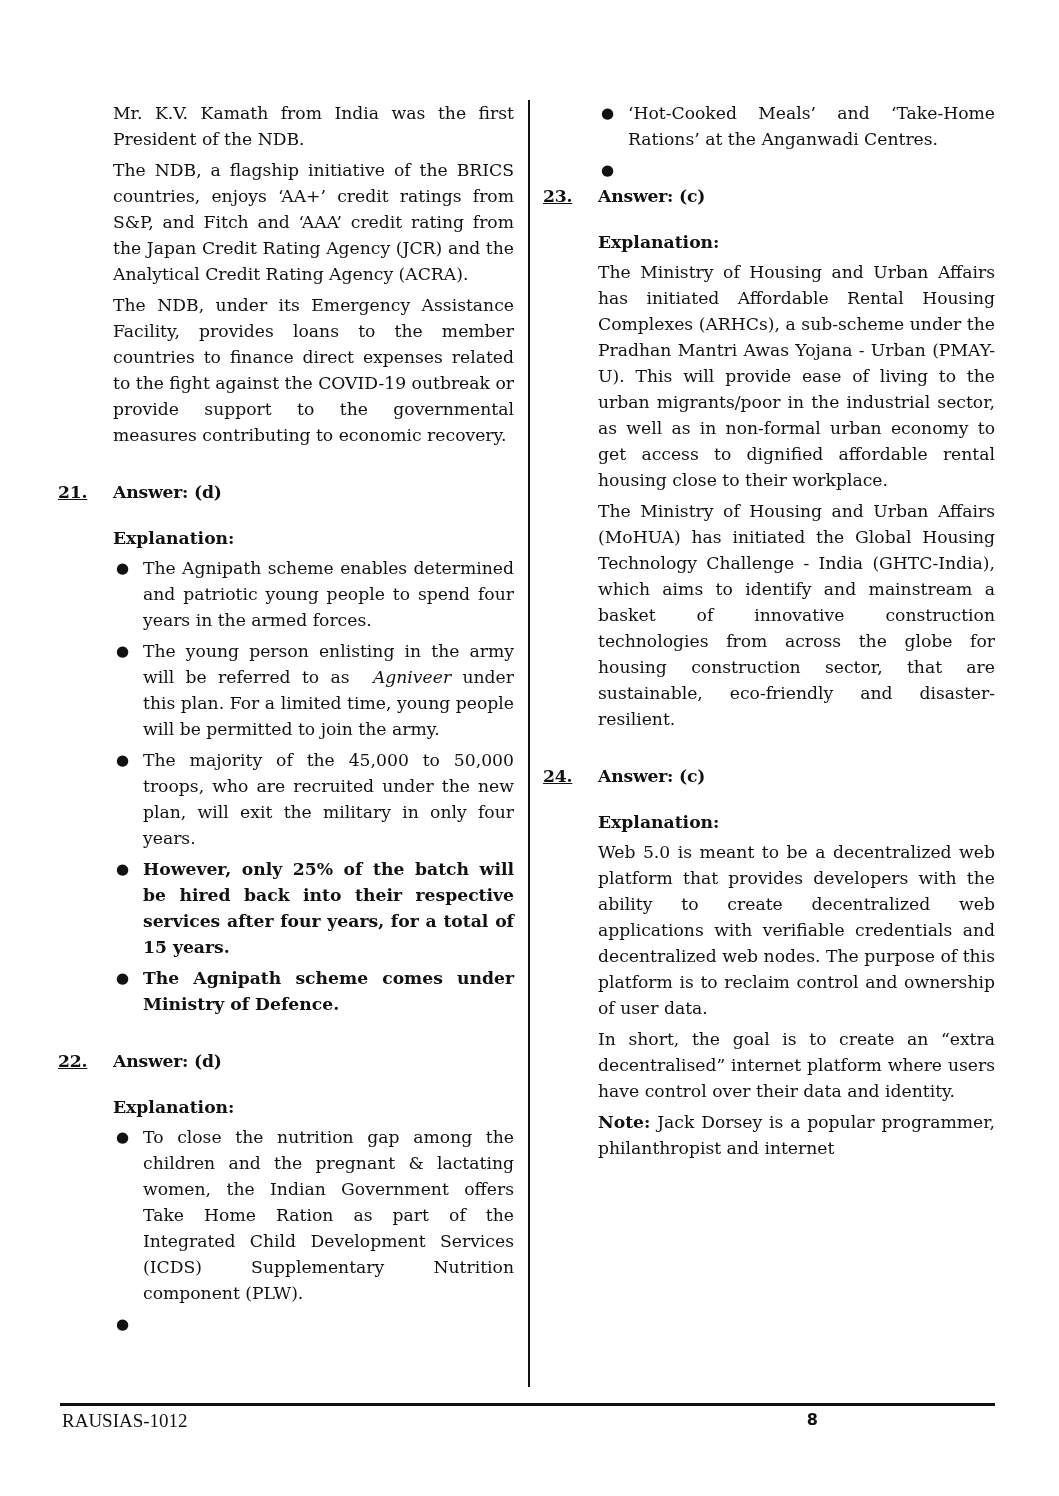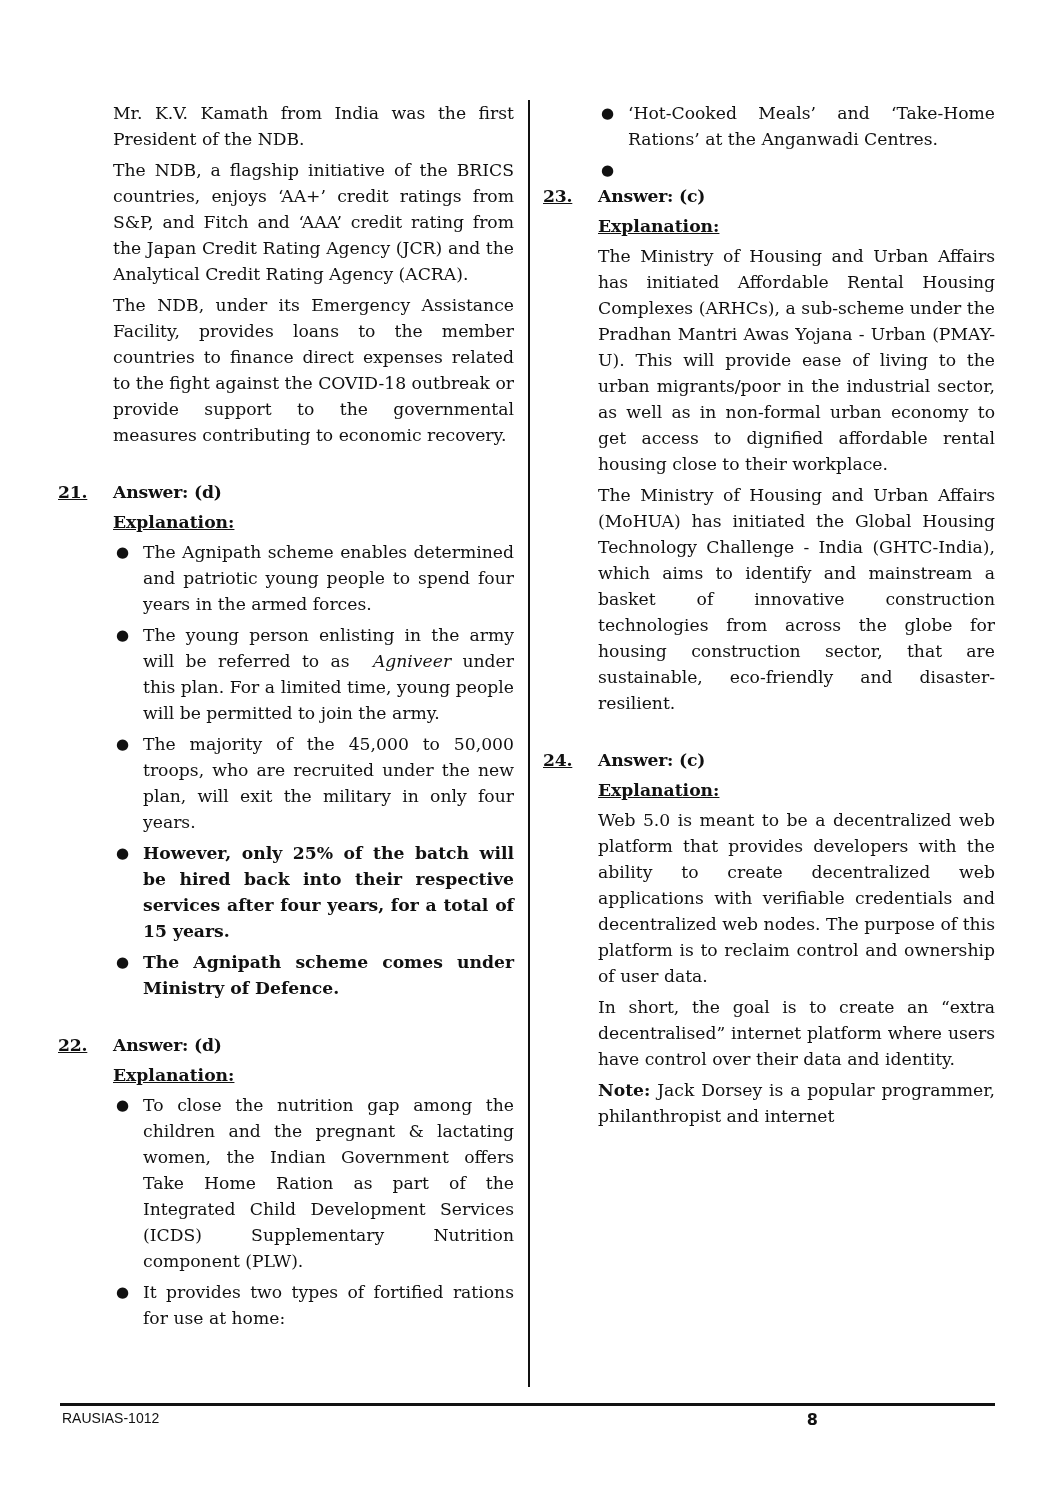--- a/index.html
+++ b/index.html
@@ -6,41 +6,41 @@
   body { width: 1059px; height: 1496px; position: relative; overflow: hidden; color: #111; }
   .page { position: absolute; left: 0; top: 0; width: 884px; height: 1496px; }
   .col { position: absolute; top: 100px; font-family: "DejaVu Serif", serif; font-size: 17.2px; line-height: 26px; }
   .col-left { left: 58px; width: 456px; }
   .col-right { left: 543px; width: 452px; }
   .divider { position: absolute; left: 528px; top: 100px; width: 2px; height: 1287px; background: #111; }
   p { margin: 0 0 5px 0; text-align: justify; }
   .indent { padding-left: 55px; }
   .ans { display: flex; margin: 0; font-weight: bold; font-family: "DejaVu Serif", serif; letter-spacing: -0.2px; }
   .ans .num { width: 55px; flex: 0 0 55px; text-decoration: underline; }
-  .expl { padding-left: 55px; font-weight: bold; margin: 4px 0 4px 0; text-decoration: underline; }
+  .expl { padding-left: 55px; font-weight: bold; margin: 20px 0 4px 0; }
   ul { list-style: none; margin: 0; padding: 0 0 0 55px; }
   li { position: relative; padding-left: 30px; text-align: justify; margin-bottom: 5px; }
   li .bullet { position: absolute; left: 3px; top: 0; font-size: 15px; }
   .bold { font-weight: bold; }
   .gap { height: 26px; }
   .footer-rule { position: absolute; left: 60px; top: 1403px; width: 935px; height: 3px; background: #111; }
-  .footer-left { position: absolute; left: 62px; top: 1410px; font-family: Liberation Sans, sans-serif; font-size: 14px; }
+  .footer-left { position: absolute; left: 62px; top: 1410px; font-family: Liberation Serif, serif; font-size: 19px; }
   .footer-right { position: absolute; right: 66px; top: 1410px; font-family: "DejaVu Sans", sans-serif; font-weight: bold; font-size: 16px; }
   .inline-bold { font-weight: bold; }
   em { font-style: italic; margin-left: 12px; }
 </style>
 </head>
 <body>
 
 <div class="page">
 
   <div class="col col-left">
     <p class="indent">Mr. K.V. Kamath from India was the first President of the NDB.</p>
     <p class="indent">The NDB, a flagship initiative of the BRICS countries, enjoys ‘AA+’ credit ratings from S&amp;P, and Fitch and ‘AAA’ credit rating from the Japan Credit Rating Agency (JCR) and the Analytical Credit Rating Agency (ACRA).</p>
-    <p class="indent">The NDB, under its Emergency Assistance Facility, provides loans to the member countries to finance direct expenses related to the fight against the COVID-18 outbreak or provide support to the governmental measures contributing to economic recovery.</p>
+    <p class="indent">The NDB, under its Emergency Assistance Facility, provides loans to the member countries to finance direct expenses related to the fight against the COVID-19 outbreak or provide support to the governmental measures contributing to economic recovery.</p>
 
     <div class="gap"></div>
 
     <div class="ans">
       <span class="num">21.</span>
       <span>Answer: (d)</span>
     </div>
     <div class="expl">Explanation:</div>
     <ul>
       <li><span class="bullet">●</span><span>The Agnipath scheme enables determined and patriotic young people to spend four years in the armed forces.</span></li>
@@ -52,21 +52,21 @@
 
     <div class="gap"></div>
 
     <div class="ans">
       <span class="num">22.</span>
       <span>Answer: (d)</span>
     </div>
     <div class="expl">Explanation:</div>
     <ul>
       <li><span class="bullet">●</span><span>To close the nutrition gap among the children and the pregnant &amp; lactating women, the Indian Government offers Take Home Ration as part of the Integrated Child Development Services (ICDS) Supplementary Nutrition component (PLW).</span></li>
-      <li><span class="bullet">●</span><span>It provides two types of fortified rations for use at home:</span></li>
+      <li><span class="bullet">●</span></li>
     </ul>
   </div>
 
   <div class="divider"></div>
 
   <div class="col col-right">
     <ul>
       <li><span class="bullet">●</span><span>‘Hot-Cooked Meals’ and ‘Take-Home Rations’ at the Anganwadi Centres.</span></li>
       <li><span class="bullet">●</span></li>
     </ul>

